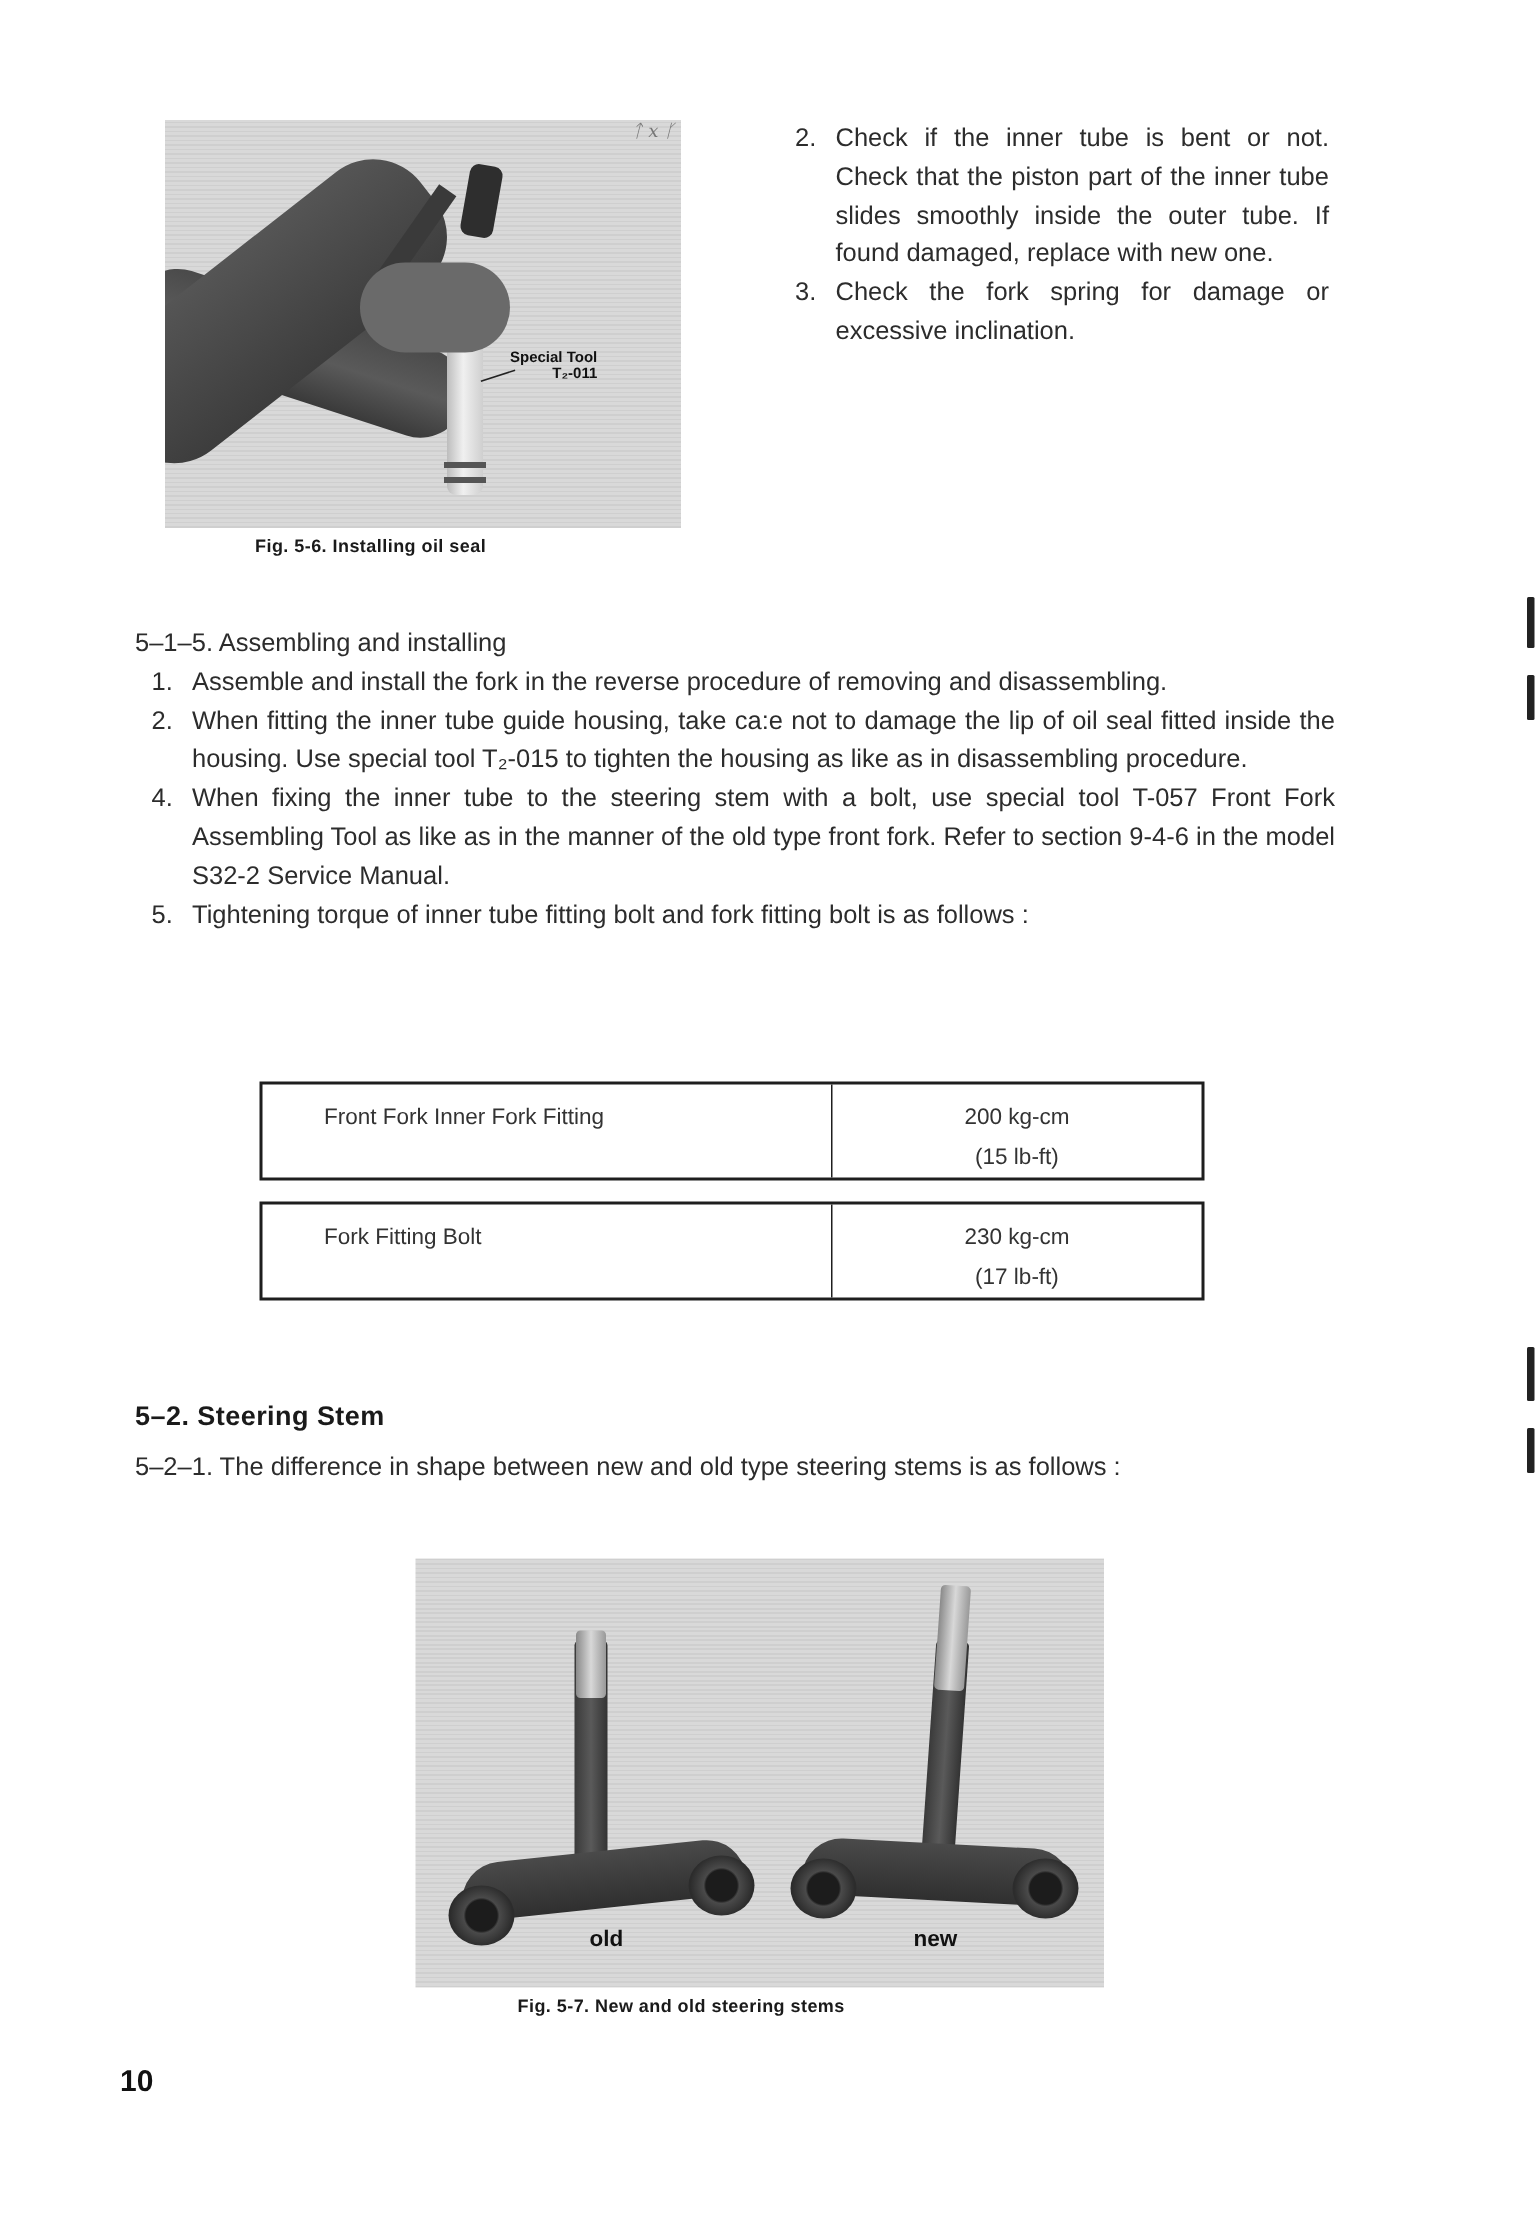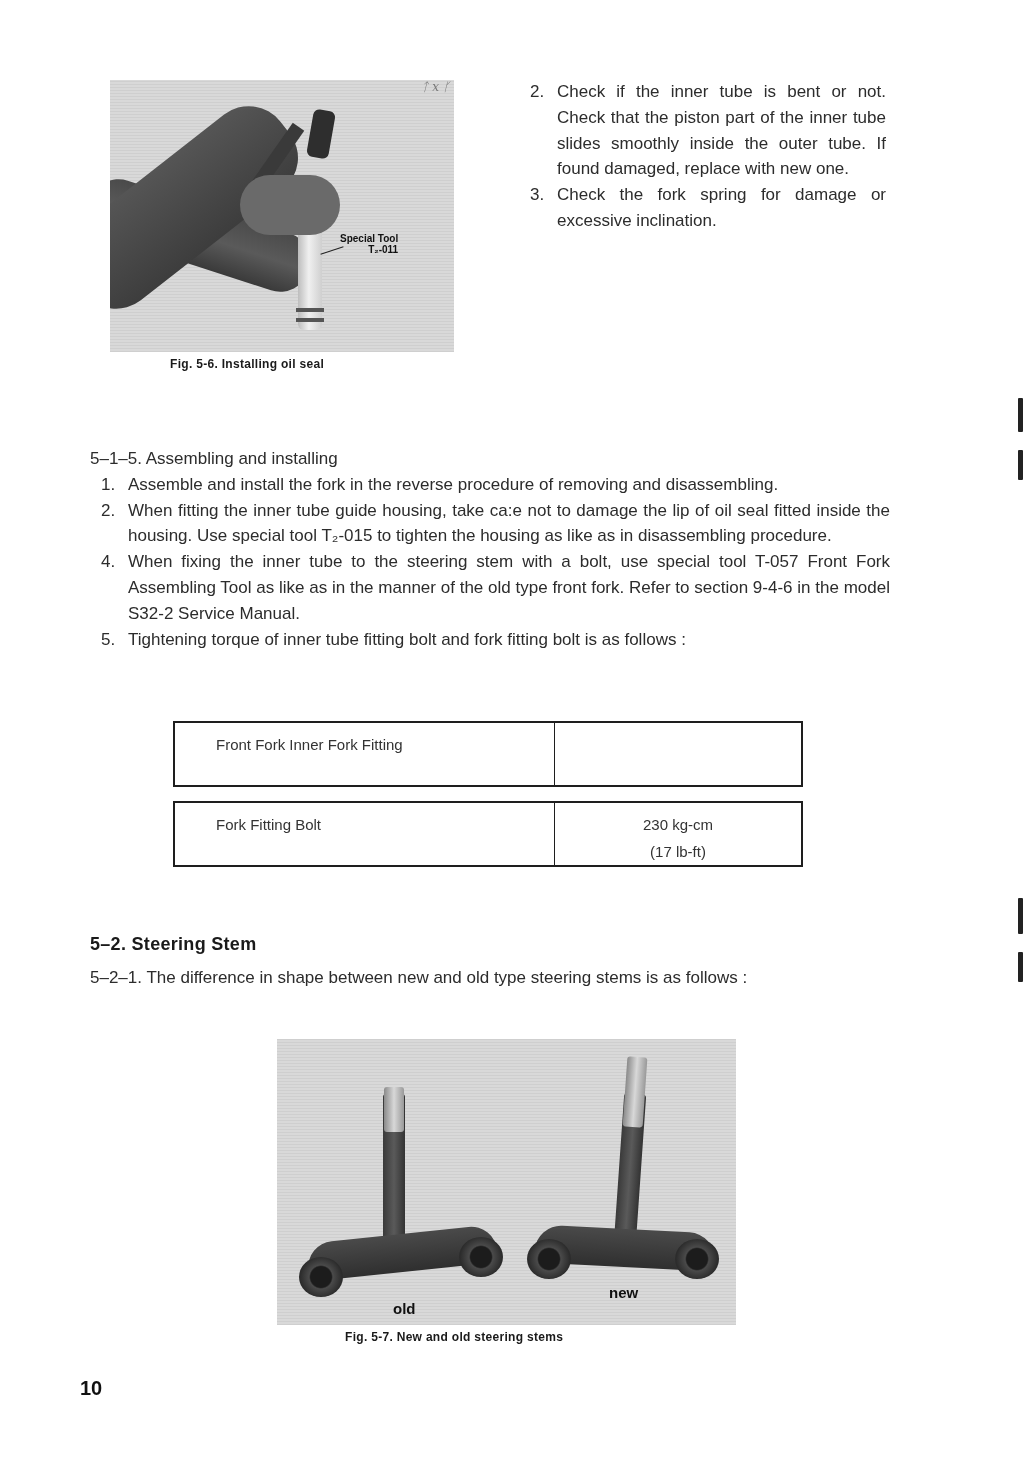--- a/index.html
+++ b/index.html
@@ -66,21 +66,21 @@
   #cap56 { left: 170px; top: 357px; }
   #cap57 { left: 345px; top: 1330px; }
 
   .body-text { font-size: 17px; line-height: 25.8px; color: #2c2c2c; }
   #right-list { left: 530px; top: 79px; width: 356px; }
   .li { position: relative; padding-left: 27px; }
   .li .num { position: absolute; left: 0; top: 0; }
   .li .txt { display: block; text-align: justify; }
 
   #sec515 { left: 90px; top: 416px; width: 800px; }
-  #sec515 .heading { margin-bottom: 0px; margin-top: 30px; }
+  #sec515 .heading { margin-bottom: 0px; }
   #sec515 .li { padding-left: 38px; }
   #sec515 .li .num { left: 11px; }
 
   
   .ttable {
     position: absolute; left: 173px; width: 630px; height: 66px;
     border: 2px solid #1e1e1e; display: flex; box-sizing: border-box;
     font-size: 15px; color: #333;
   }
   .ttable .c1 { width: 380px; border-right: 1.5px solid #1e1e1e; padding: 9px 0 0 41px; box-sizing: border-box; line-height: 26.5px; }
@@ -167,20 +167,24 @@
   <div class="li">
     <span class="num">5.</span>
     <span class="txt">Tightening torque of inner tube fitting bolt and fork fitting bolt is as follows :</span>
   </div>
 </div>
 
 <div id="t1" class="ttable">
   <div class="c1">
     <div>Front Fork Inner Fork Fitting</div>
   </div>
+  <div class="c2">
+    <div>200 kg-cm</div>
+    <div>(15 lb-ft)</div>
+  </div>
 </div>
 <div id="t2" class="ttable">
   <div class="c1">
     <div>Fork Fitting Bolt</div>
   </div>
   <div class="c2">
     <div>230 kg-cm</div>
     <div>(17 lb-ft)</div>
   </div>
 </div>
@@ -188,21 +192,21 @@
 <div id="sec52-title" class="abs">5–2. Steering Stem</div>
 <div id="sec521" class="abs">5–2–1. The difference in shape between new and old type steering stems is as follows :</div>
 
 <div id="fig57" class="abs photo">
 
   <div class="stem" style="left:106px; top:55px; height:150px;"></div>
   <div class="stem-top" style="left:107px; top:48px; height:45px;"></div>
   <div class="bracket" style="left:30px; top:195px; width:190px; transform:rotate(-6deg);"></div>
   <div class="boss" style="left:22px; top:218px;"></div>
   <div class="boss" style="left:182px; top:198px;"></div>
-  <div class="stem-label" style="left:116px; top:245px;margin-top:16px;">old</div>
+  <div class="stem-label" style="left:116px; top:245px;">old</div>
 
   <div class="stem" style="left:342px; top:55px; height:150px; transform:rotate(4deg);"></div>
   <div class="stem-top" style="left:348px; top:18px; height:70px; transform:rotate(4deg);"></div>
   <div class="bracket" style="left:258px; top:190px; width:180px; transform:rotate(3deg);"></div>
   <div class="boss" style="left:250px; top:200px;"></div>
   <div class="boss" style="left:398px; top:200px;"></div>
   <div class="stem-label" style="left:332px; top:245px;">new</div>
 </div>
 <div id="cap57" class="abs caption">Fig. 5-7. New and old steering stems</div>
 

